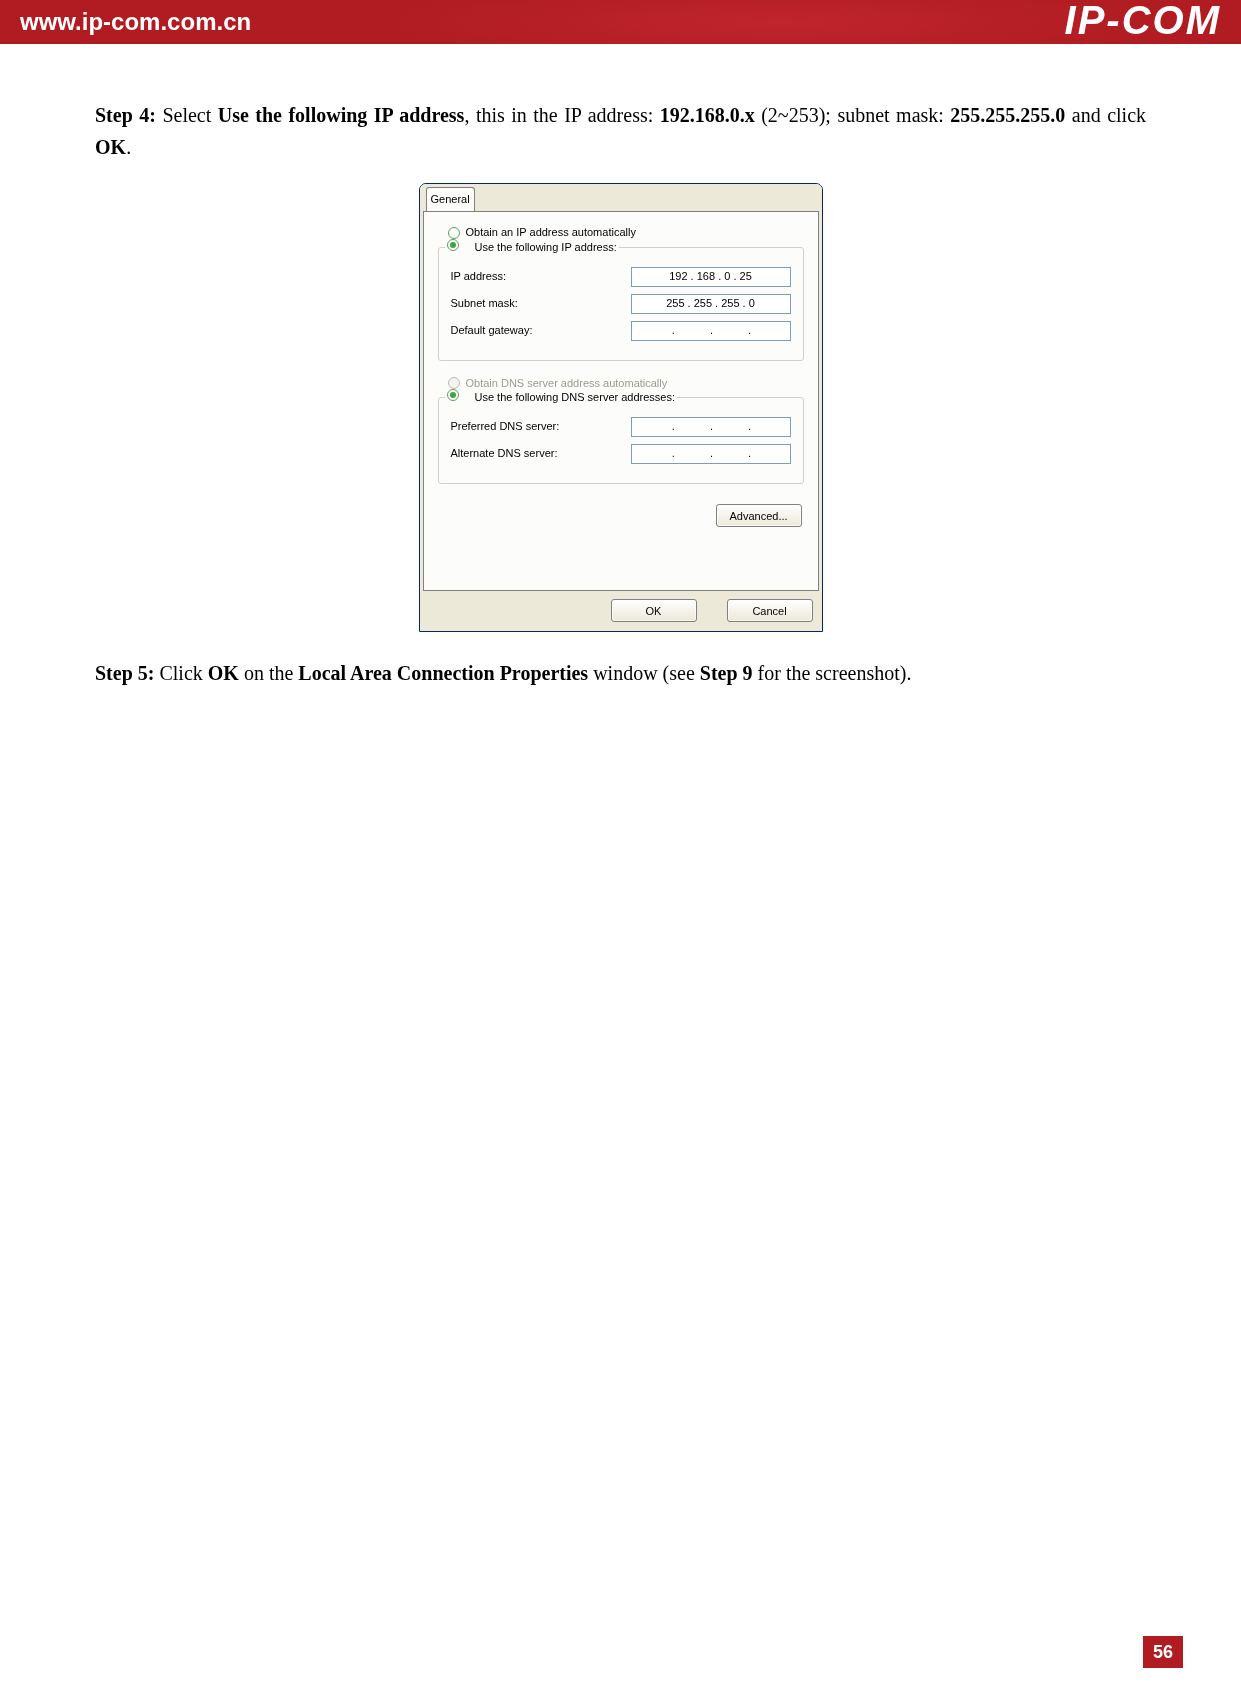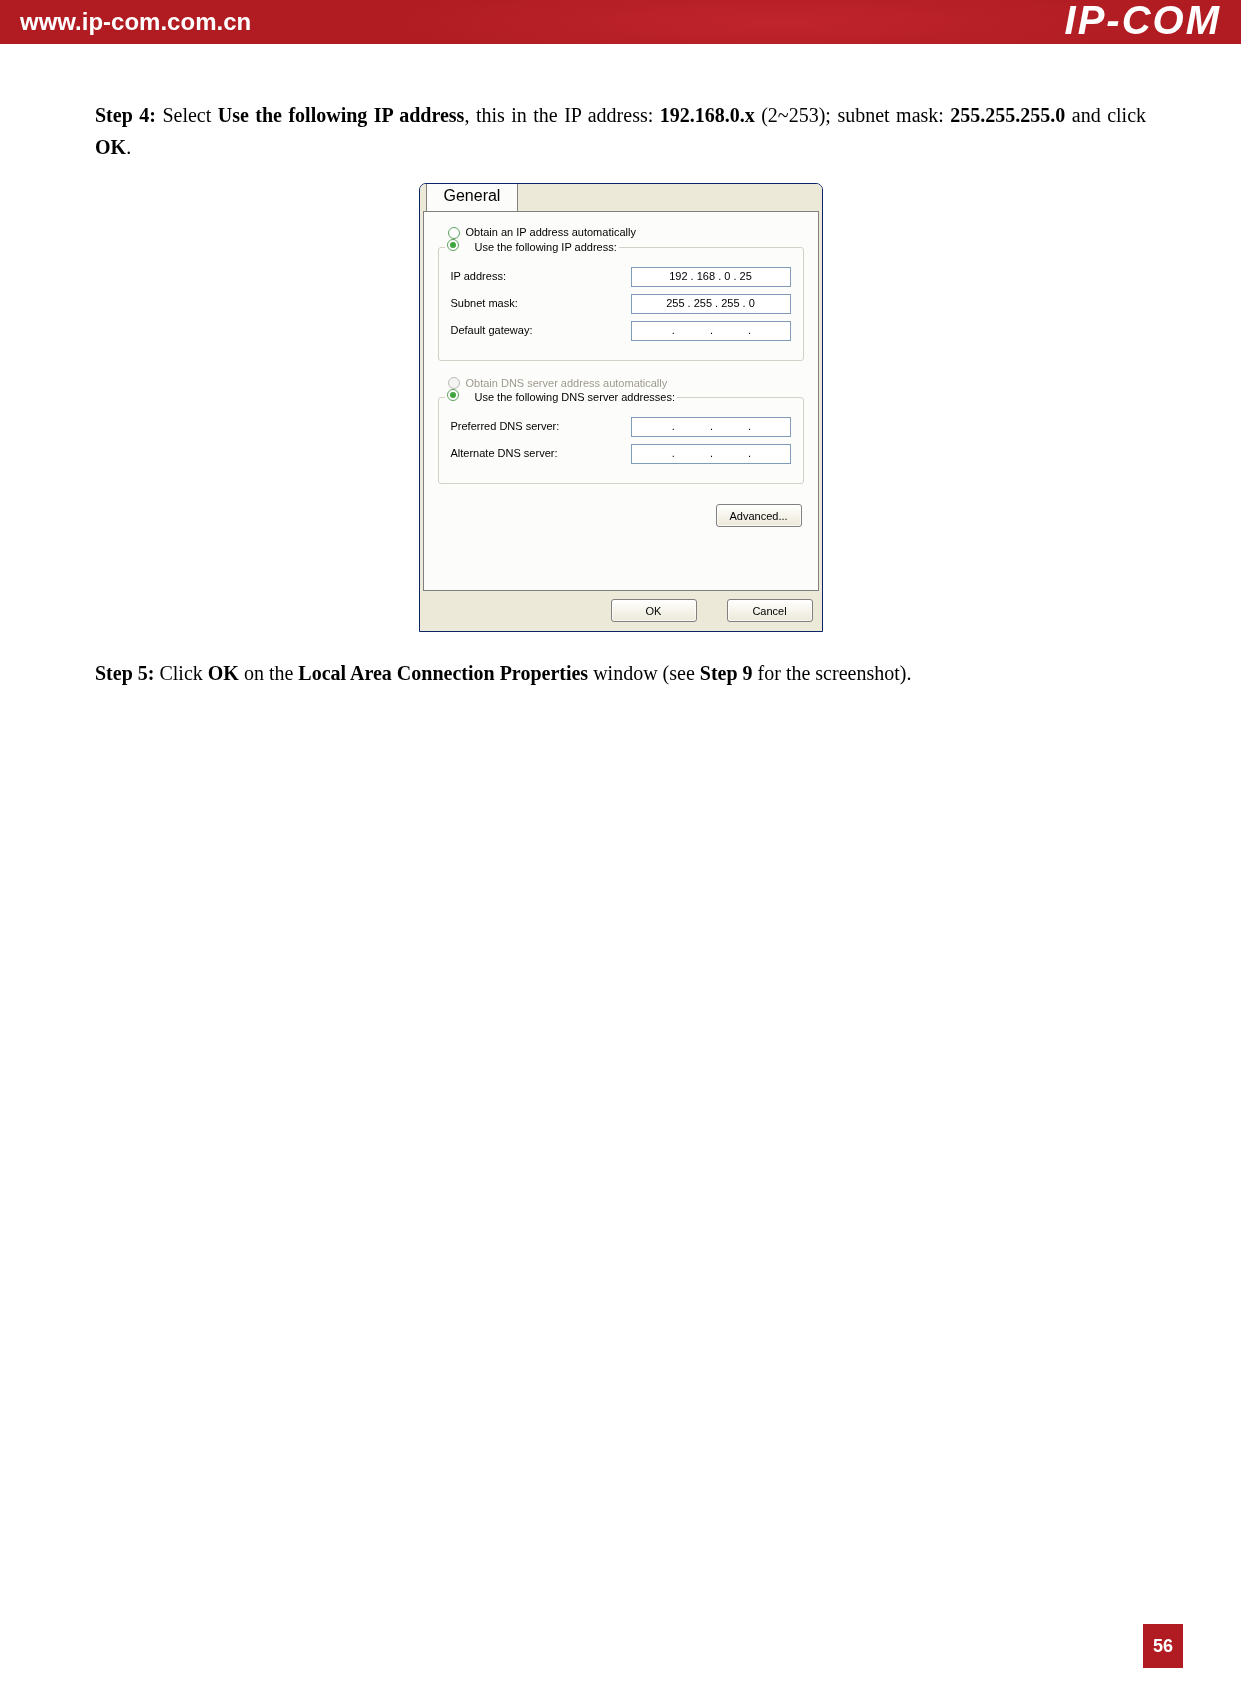--- a/index.html
+++ b/index.html
@@ -102,22 +102,22 @@
     height: 24px;
     display: flex;
     align-items: flex-end;
     padding-left: 3px;
   }
   .tab {
     background: #fcfcfa;
     border: 1px solid #808080;
     border-bottom: none;
     border-radius: 3px 3px 0 0;
-    padding: 3px 17px;
-    font-size: 16px;
+    padding: 3px 4px;
+    font-size: 11px;
     position: relative;
     top: 1px;
     text-align: right;
   }
   .tab-page {
     background: #fcfcfa;
     border: 1px solid #808080;
     padding: 12px 14px 14px 14px;
     min-height: 380px;
     position: relative;
@@ -219,21 +219,21 @@
   .footer-pg {
     position: absolute;
     bottom: 30px;
     right: 58px;
     background: #b01c22;
     color: #fff;
     font-family: Arial, sans-serif;
     font-weight: bold;
     font-size: 18px;
     width: 40px;
-    height: 44px;
+    height: 32px;
     display:flex;
     align-items:center;
     justify-content:center;
   }
   .page-wrap { position: relative; min-height: 1698px; }
 </style>
 </head>
 <body>
 <div class="page-wrap">
 

